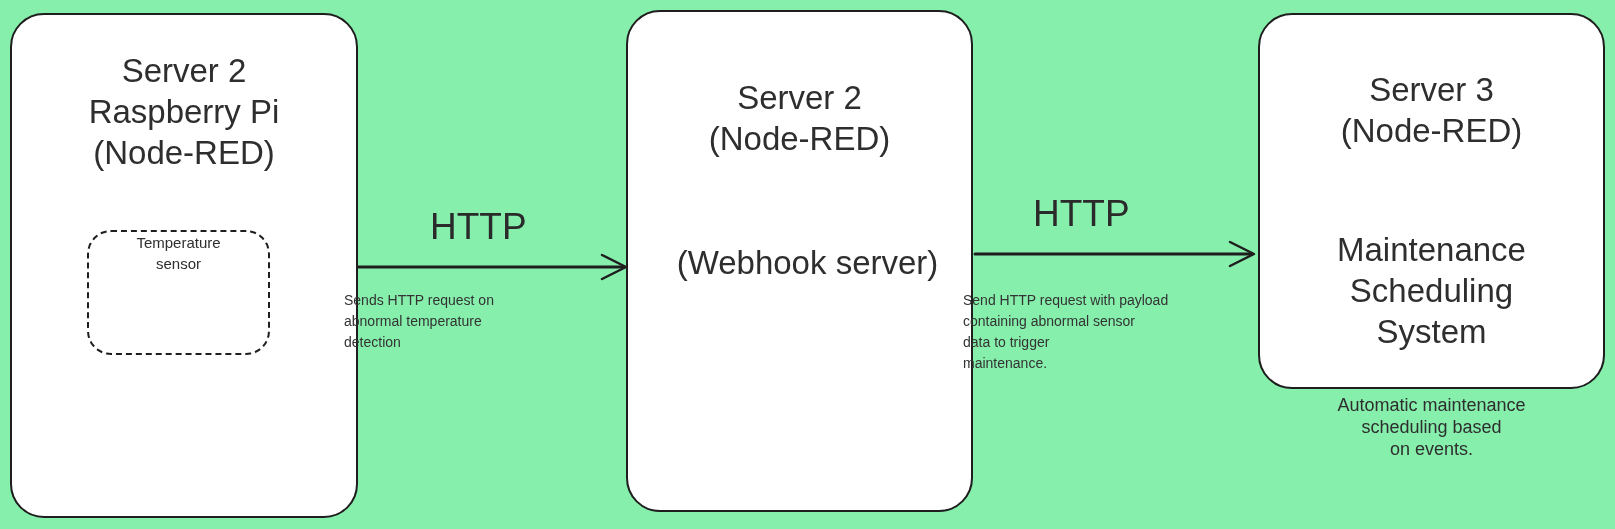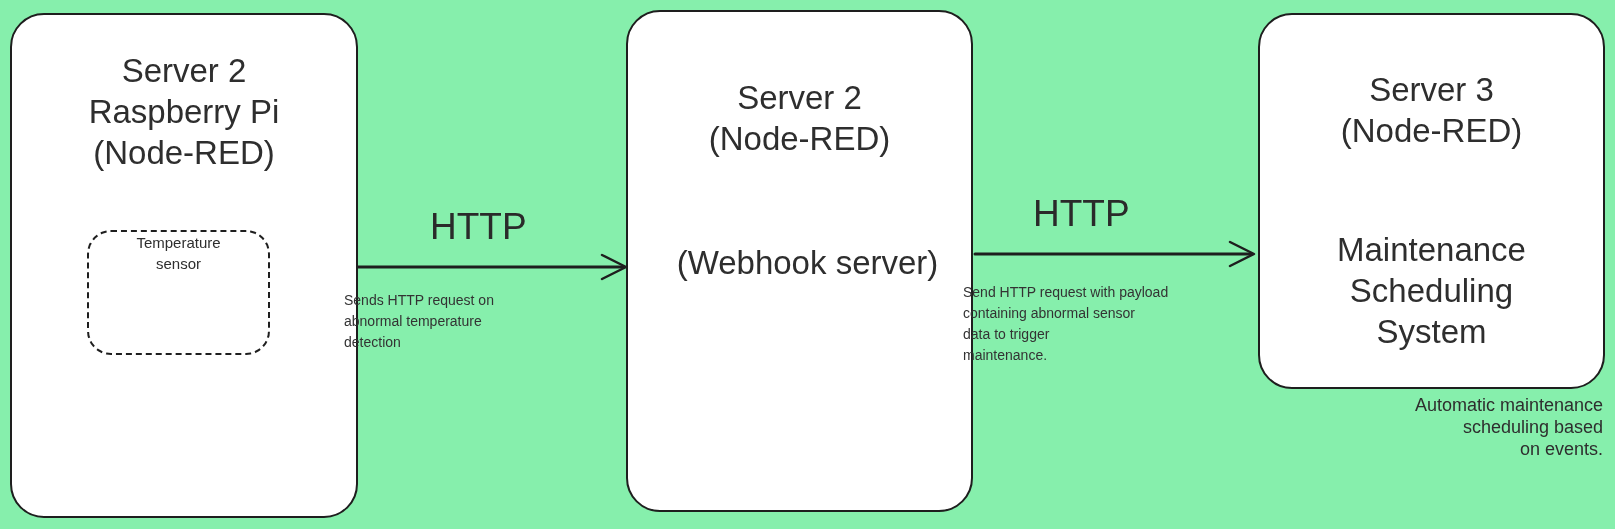--- a/index.html
+++ b/index.html
@@ -24,21 +24,21 @@
   #node-right  { left: 1258px; top: 13px; width: 347px; height: 376px; }
 
   .node-text {
     position: absolute;
     left: 0; right: 0;
     text-align: center;
     white-space: pre-line;
   }
   .title    { font-size: 33px; line-height: 41px; }
   .subtitle { font-size: 33px; line-height: 41px; }
-  .note     { font-size: 18px; line-height: 22px; text-align: right; }
+  .note     { font-size: 18px; line-height: 22px; }
 
   #node-left .title    { top: 35px; }
   #node-middle .title  { top: 65px; }
   #node-middle .subtitle { top: 230px; padding-left: 16px; }
   #node-right .title   { top: 54px; }
   #node-right .subtitle{ top: 182px; margin-top: 32px; }
   #node-right .note    { top: 379px; }
 
   .sensor-box {
     position: absolute;
@@ -66,21 +66,21 @@
     position: absolute;
     text-align: left;
     white-space: pre-line;
   }
   .http-label { font-size: 37px; line-height: 44px; color: #2a2a2a; }
   .edge-desc  { font-size: 14px; line-height: 21px; color: #333333; }
 
   #edge1-label { left: 430px; top: 205px; width: 160px; }
   #edge1-desc  { left: 344px; top: 290px; width: 285px; }
   #edge2-label { left: 1033px; top: 192px; width: 160px; }
-  #edge2-desc  { left: 963px;  top: 282px; width: 310px; }
+  #edge2-desc  { left: 963px;  top: 290px; width: 310px; }
 </style>
 </head>
 <body>
 
 <div class="canvas">
 
   <svg class="arrows-layer" viewBox="0 0 1615 529" xmlns="http://www.w3.org/2000/svg">
     <g stroke="#1e1e1e" fill="none" stroke-linecap="round" stroke-linejoin="round">
       <line x1="352" y1="267" x2="624" y2="267" stroke-width="3"></line>
       <path d="M 602 255 L 626 267 L 602 279" stroke-width="2.5"></path>

